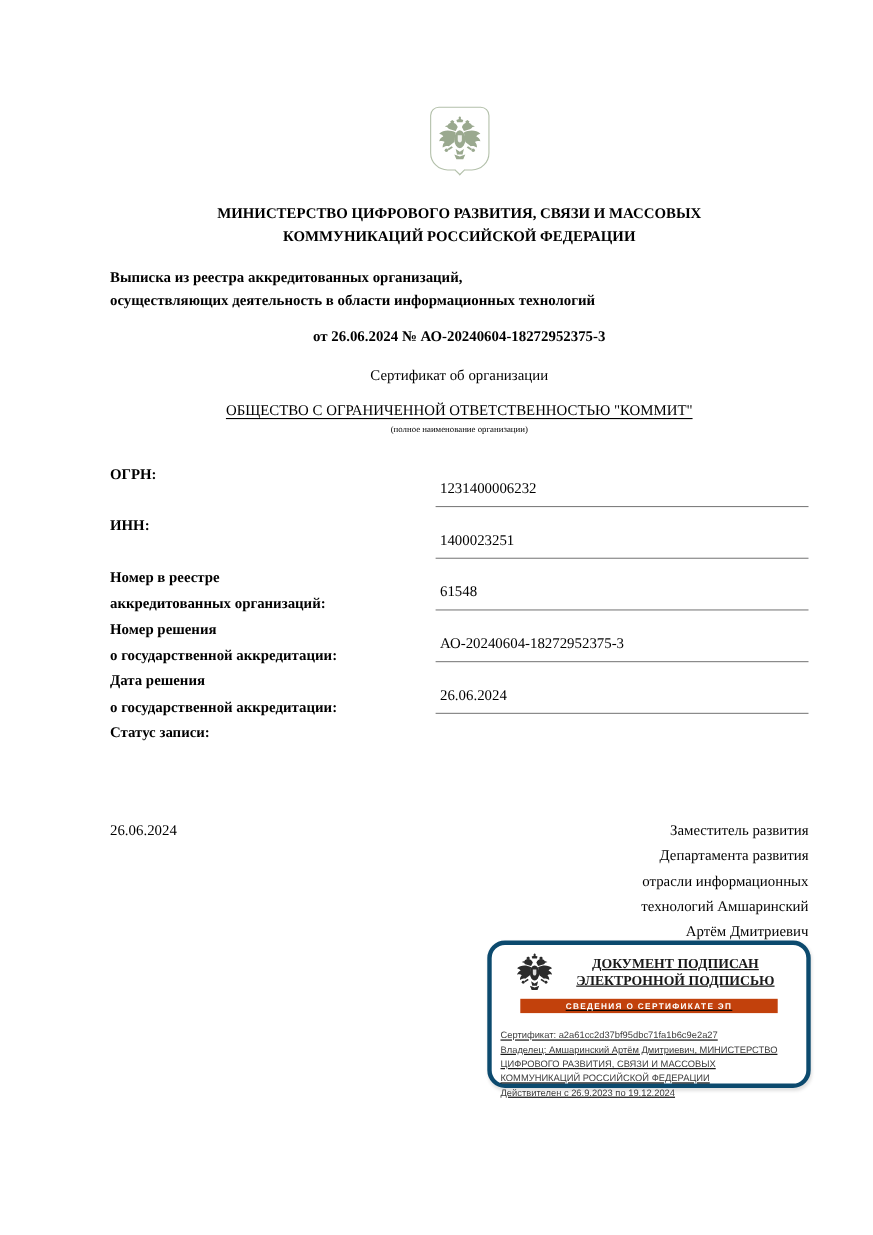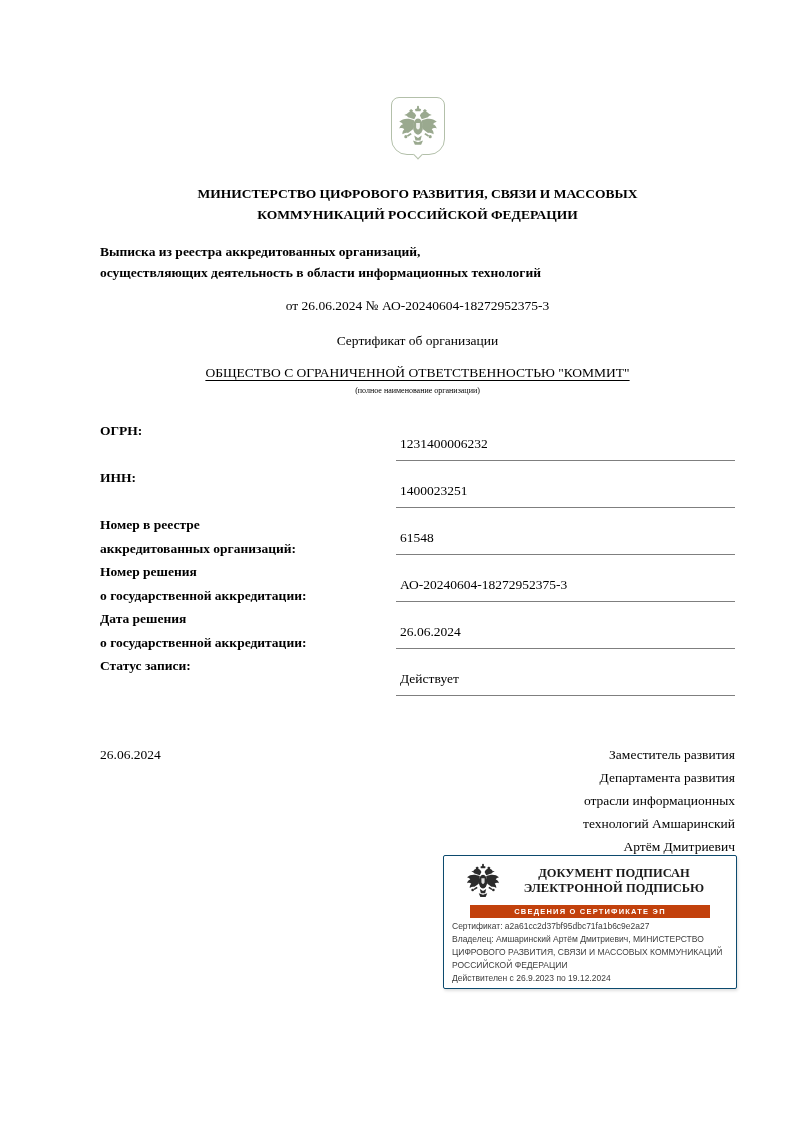--- a/index.html
+++ b/index.html
@@ -35,21 +35,21 @@
     transform:translateX(-50%) rotate(45deg);
     background:#ffffff;
     border-right:1px solid #b3c0aa;
     border-bottom:1px solid #b3c0aa;
   }
   .emblem-eagle { width:40px; height:46px; color:#9aa98f; }
   .stamp-eagle  { width:34px; height:40px; color:#2b2b2b; flex:none; }
   
   .ministry-title { margin-top:28px; text-align:center; font-weight:700; font-size:13.5px; line-height:21px; }
   .subtitle       { margin-top:16px; text-align:left; font-weight:700; font-size:13.5px; line-height:21px; }
-  .doc-number     { margin-top:12px; text-align:center; font-weight:400; font-size:13.5px; line-height:21px; }
+  .doc-number     { margin-top:12px; text-align:center; font-weight:700; font-size:13.5px; line-height:21px; }
   .section-title  { margin-top:14px; text-align:center; font-size:13.5px; line-height:21px; }
   .org-name {
     margin-top:11px; text-align:center; font-size:13.5px; line-height:21px;
     text-decoration:underline; text-underline-offset:3px;
   }
   .org-caption { margin-top:3px; text-align:center; font-size:8px; line-height:10px; }
   
   .fields { margin-top:18px; }
   .field-row { display:flex; height:47px; }
   .field-label {
@@ -66,42 +66,43 @@
   .sign-row {
     margin-top:47px;
     display:flex; justify-content:space-between;
     font-size:13.5px; line-height:23px;
   }
   .signer { text-align:right; }
   
   .stamp {
     position:absolute; left:443px; top:855px;
     width:294px; height:134px;
-    border:1px solid #0c4a6e;
-    border-radius:2px;
+    border:4px solid #0c4a6e;
+    border-radius:16px;
     background:#ffffff;
     box-shadow:1px 2px 3px rgba(0,0,0,0.12);
     font-family:"Liberation Sans", sans-serif;
+    text-decoration:underline;
   }
   .stamp-top { display:flex; align-items:center; height:46px; padding:4px 8px 0 22px; }
   .stamp-title {
     flex:1; text-align:center;
     font-family:"Liberation Serif", serif;
     font-weight:700; font-size:12.5px; line-height:15px; color:#1a1a1a;
   }
   .stamp-bar {
     margin:3px 26px 0;
     height:13px; line-height:13px;
     background:#c2410c; color:#ffffff;
     font-size:7.5px; font-weight:700; letter-spacing:1.2px;
     text-align:center;
     white-space:nowrap; overflow:hidden;
   }
   .stamp-details {
-    padding:2px 10px 0 8px;
+    padding:14px 10px 0 8px;
     font-size:8.5px; line-height:13px; color:#3c3c3c;
   }
 </style>
 </head>
 <body>
 
 <svg width="0" height="0" style="position:absolute">
   <defs>
     <g id="double-eagle" fill="currentColor">
       <path d="M30.5 2h3v4h-3z"></path>
@@ -205,23 +206,20 @@
         <div class="field-value">
           <span>26.06.2024</span>
         </div>
       </div>
 
       <div class="field-row">
         <div class="field-label">
           <div>Статус записи:</div>
           <div></div>
         </div>
-        <div class="field-value">
-          <span>Действует</span>
-        </div>
       </div>
 
     </div>
 
     <div class="sign-row">
       <div class="sign-date">26.06.2024</div>
       <div class="signer">
         <div>Заместитель развития</div>
         <div>Департамента развития</div>
         <div>отрасли информационных</div>

